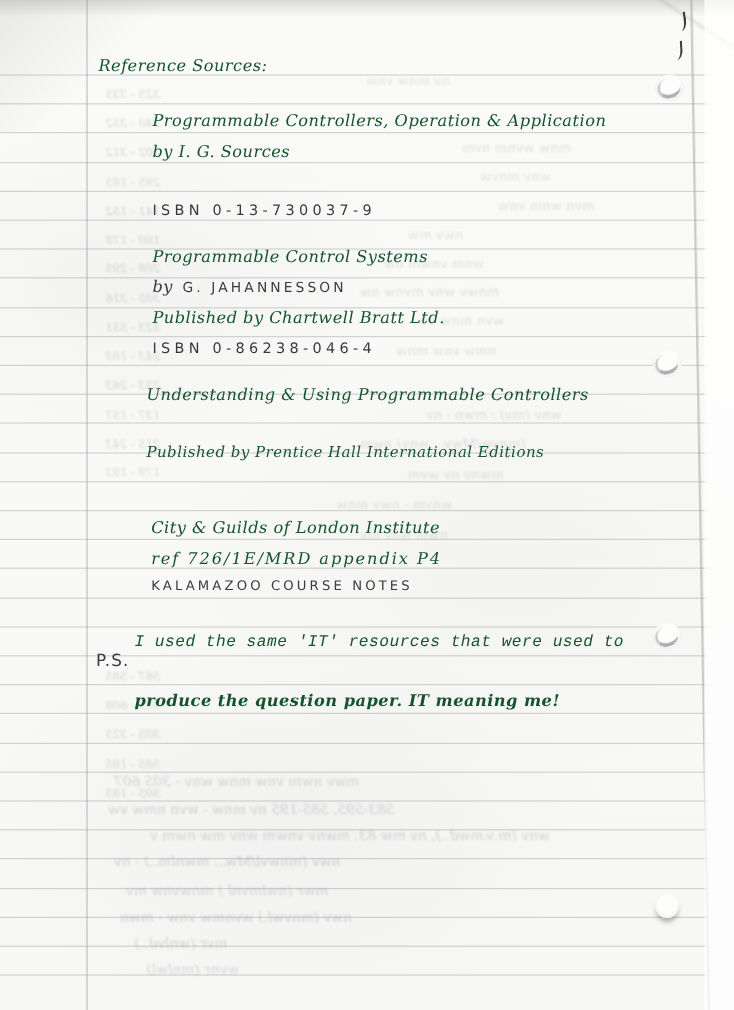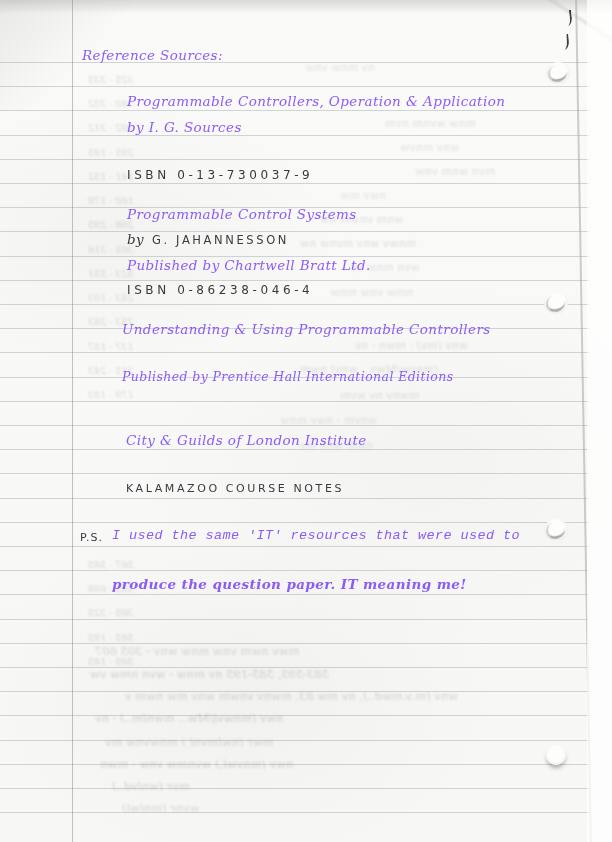--- a/index.html
+++ b/index.html
@@ -51,21 +51,21 @@
     border-radius:0 0 90% 60% / 0 0 90% 70%;transform:rotate(-8deg);}
 
   
   .ghost{position:absolute;white-space:nowrap;transform:scaleX(-1);
     font-family:"DejaVu Serif", serif;font-style:italic;
     color:rgba(118,124,130,1);filter:blur(0.8px);}
 
   
   .content{position:absolute;inset:0;color:#36373c;}
   .script{position:absolute;white-space:nowrap;font-family:"DejaVu Serif", serif;
-    font-style:italic;font-size:13.5px;letter-spacing:0.4px;color:#8b5cf6;}
+    font-style:italic;font-size:13.5px;letter-spacing:0.4px;color:#14532d;}
   .printed{position:absolute;white-space:nowrap;font-family:"DejaVu Sans", sans-serif;
     font-size:11.5px;letter-spacing:2.6px;color:#3a3b40;}
   .isbn{position:absolute;white-space:nowrap;font-family:"DejaVu Sans", sans-serif;
     font-size:12px;letter-spacing:3.6px;color:#38393e;}
   .inline-script{font-family:"DejaVu Serif", serif;font-style:italic;font-size:13.5px;
     letter-spacing:0.4px;margin-right:8px;color:#36373c;}
   .inline-caps{font-family:"DejaVu Sans", sans-serif;font-style:normal;font-size:11.5px;
     letter-spacing:2.6px;color:#3a3b40;}
 </style>
 </head>
@@ -181,20 +181,21 @@
     <div class="printed" style="left:127px;top:231px;">
       <span class="inline-script">by</span><span class="inline-caps">G. JAHANNESSON</span>
     </div>
     <div class="script" style="left:127px;top:257px;">Published by Chartwell Bratt Ltd.</div>
     <div class="isbn" style="left:127px;top:283px;">ISBN 0-86238-046-4</div>
 
     <div class="script" style="left:122px;top:321px;">Understanding &amp; Using Programmable Controllers</div>
     <div class="script" style="left:122px;top:369px;font-size:12.5px;">Published by Prentice Hall International Editions</div>
 
     <div class="script" style="left:126px;top:432px;">City &amp; Guilds of London Institute</div>
+    <div class="script" style="left:126px;top:458px;letter-spacing:1.6px;">ref 726/1E/MRD appendix P4</div>
     <div class="printed" style="left:126px;top:482px;font-size:11px;">KALAMAZOO COURSE NOTES</div>
 
-    <div class="printed" style="left:80px;top:531px;font-size:11px;letter-spacing:1px;">P.S.</div>
+    <div class="printed" style="left:80px;top:543px;font-size:14px;letter-spacing:1px;">P.S.</div>
     <div class="script" style="left:112px;top:528px;font-family:Liberation Mono, monospace;">I used the same 'IT' resources that were used to</div>
     <div class="script" style="left:112px;top:576px;font-weight:bold;">produce the question paper.  IT meaning me!</div>
 
   </div>
 </div>
 
 </body></html>

